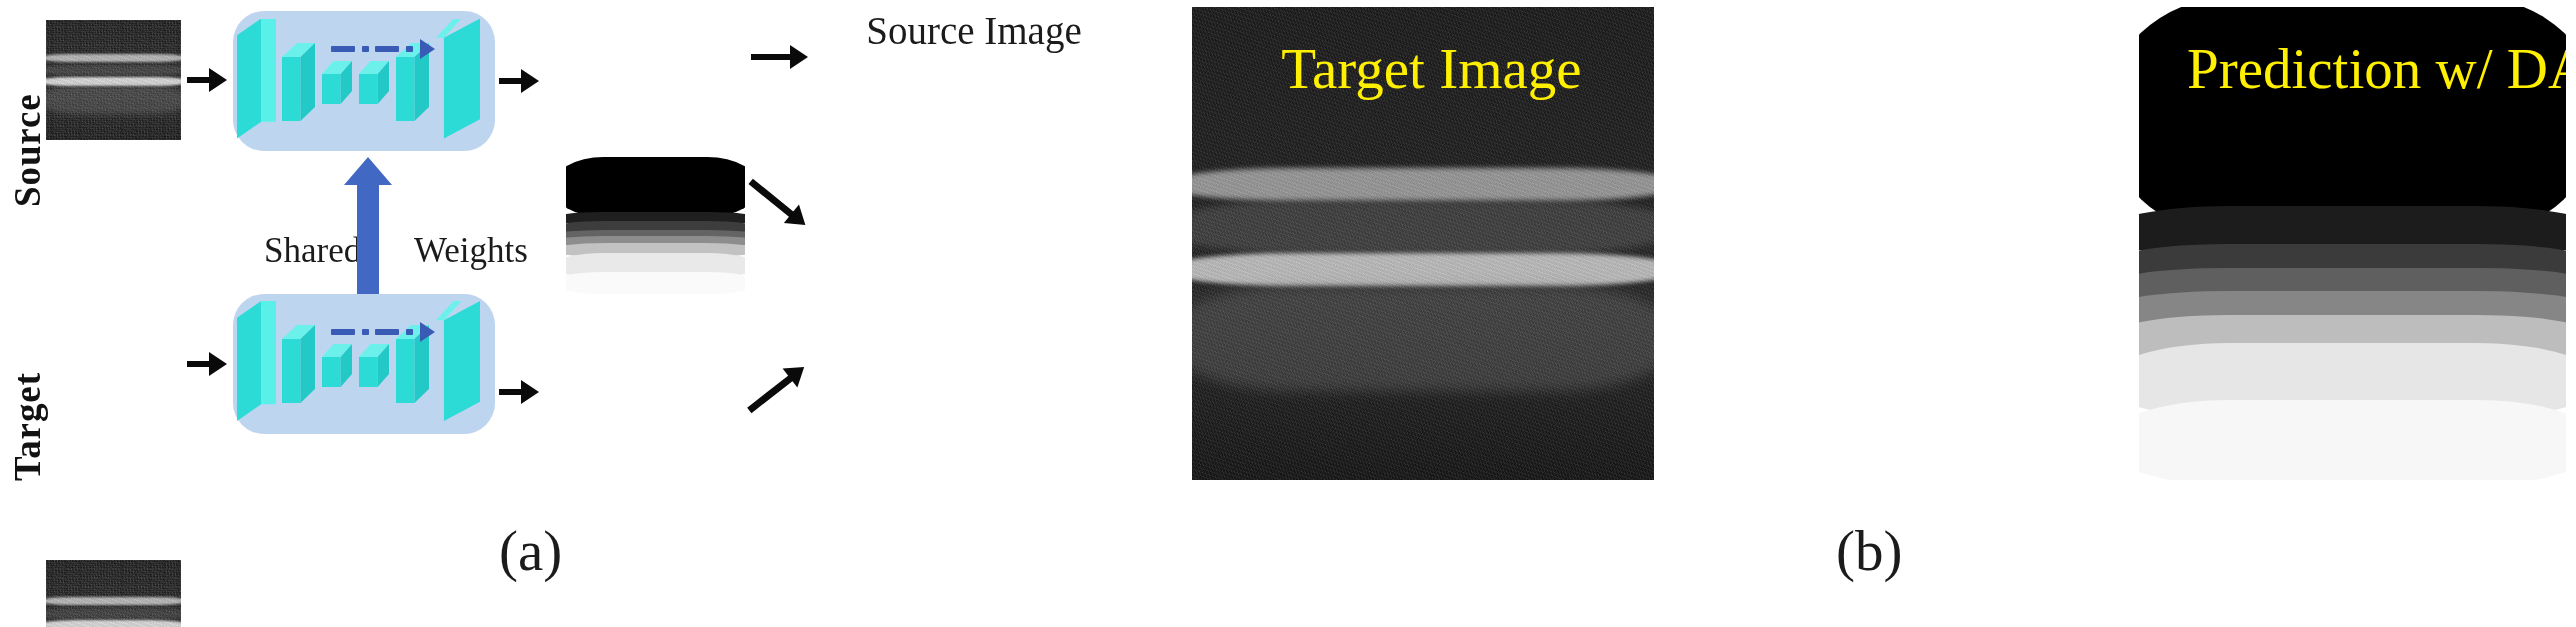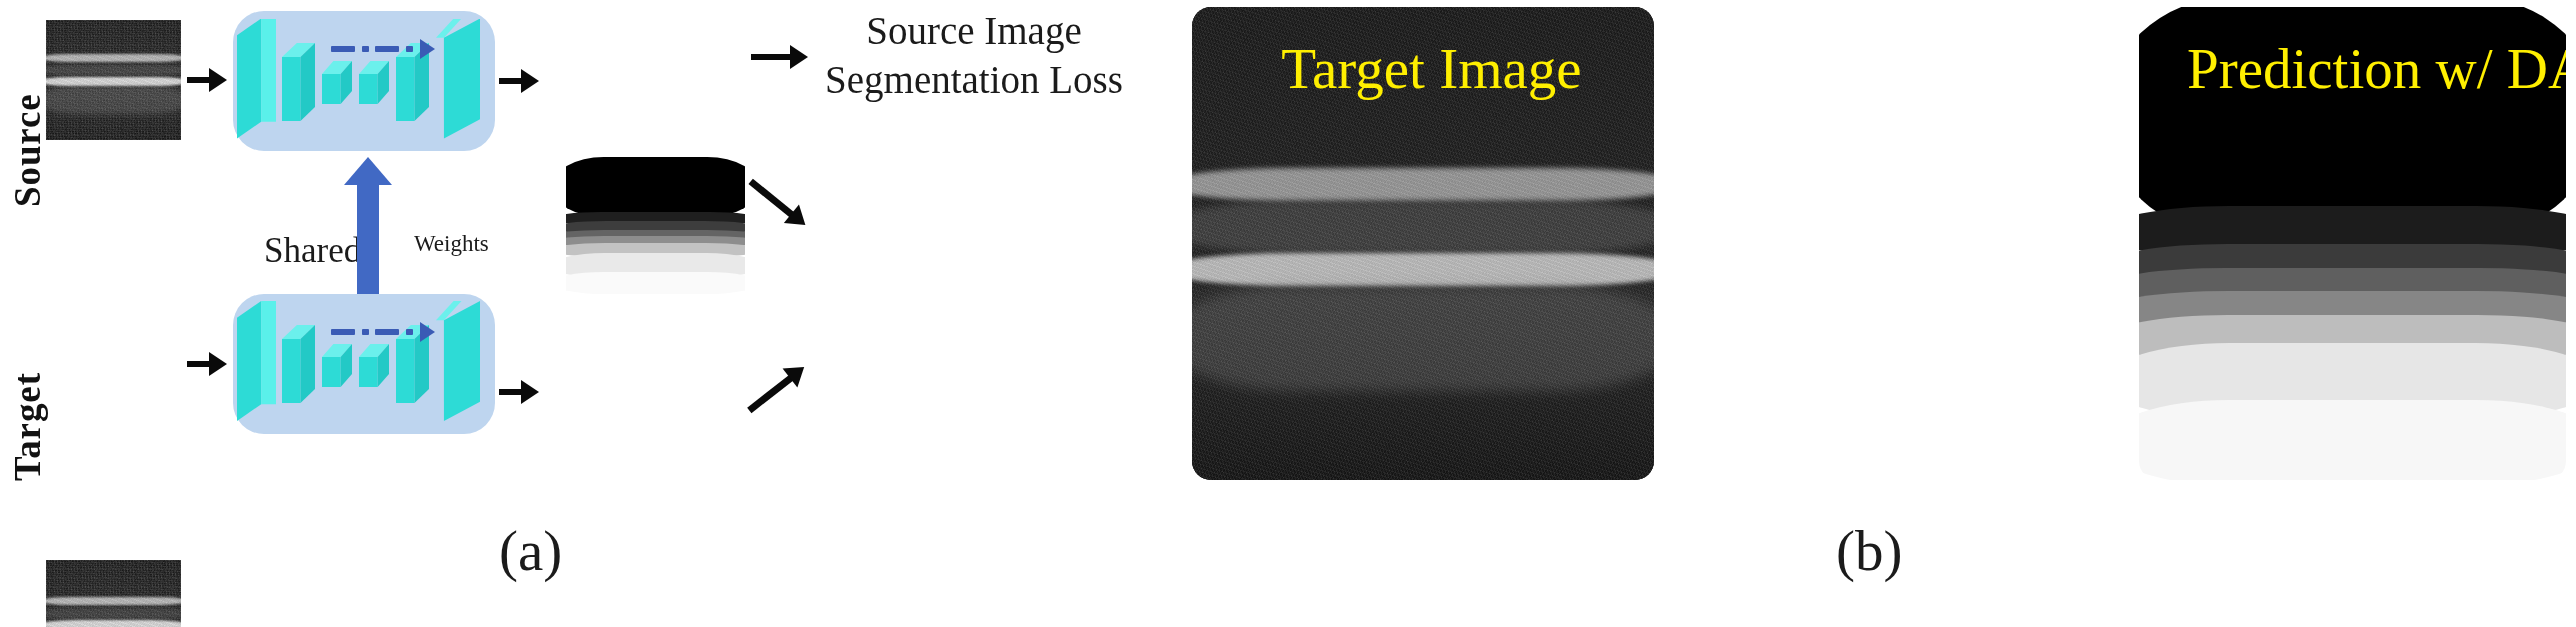--- a/index.html
+++ b/index.html
@@ -64,21 +64,21 @@
   .shared-arrow .dn{bottom:0;border-top:28px solid #4169c4;}
 
   
   .unetbox{position:absolute;background:#bed5ef;border-radius:31px;}
 
   
   .discbox{position:absolute;background:#ffffff;border:4.6px solid #b6c8e8;border-radius:35px;}
   .dbar{position:absolute;background:#bdf0f5;}
 
   
-  .tile{position:absolute;overflow:hidden;background:#000;border-radius:19px;}
+  .tile{position:absolute;overflow:hidden;background:#000;}
   .tilecap{position:absolute;color:#ffef00;font-family:"Liberation Serif",serif;
       white-space:nowrap;line-height:1;}
   .grain{position:absolute;inset:-10%;
       background-image:
         repeating-linear-gradient(73deg, rgba(255,255,255,.055) 0 0.9px, rgba(0,0,0,0) 0.9px 2.8px),
         repeating-linear-gradient(19deg, rgba(255,255,255,.045) 0 0.9px, rgba(0,0,0,.05) 0.9px 3.7px),
         repeating-linear-gradient(128deg, rgba(255,255,255,.035) 0 0.9px, rgba(0,0,0,.04) 0.9px 1.8px);
   }
   .blobs{position:absolute;inset:0;}
   .blob{position:absolute;border-radius:50%;}
@@ -169,30 +169,29 @@
       <div class="sband" style="top:84%;height:16%;background:#fafafa;"></div>
     </div>
 
     <div class="arrow" style="left:751px;top:57px;width:59px;">
       <div class="shaft" style="width:41px;"></div>
       <div class="head" style="left:39px;"></div>
     </div>
 
     <div class="abs serif" style="left:817px;top:5.5px;width:314px;text-align:center;font-size:39px;line-height:1.26;">
       <div>Source Image</div>
-      <div>Segmentation Loss</div>
     </div>
 
     <div class="darrow" style="left:751px;top:181px;width:72px;transform:rotate(39deg);">
       <div class="shaft" style="width:54px;"></div>
       <div class="head" style="left:52px;"></div>
     </div>
 
     <div class="abs serif" style="left:264px;top:231px;font-size:35px;text-align:center;">Shared</div>
-    <div class="abs serif" style="left:414px;top:231px;font-size:23px;font-family:Liberation Serif, serif;">Weights</div>
+    <div class="abs serif" style="left:414px;top:231px;font-size:35px;font-family:Liberation Serif, serif;">Weights</div>
 
     <div class="shared-arrow" style="left:340px;top:157px;width:55px;height:179px;">
       <div class="up"></div>
       <div class="bar" style="top:26px;bottom:26px;"></div>
       <div class="dn"></div>
     </div>
 
     <div class="vlabel abs" style="left:5.5px;top:305px;height:176px;font-size:37px;">Target</div>
 
     <div class="oct abs" style="left:46px;top:303px;width:135px;height:122px;">

